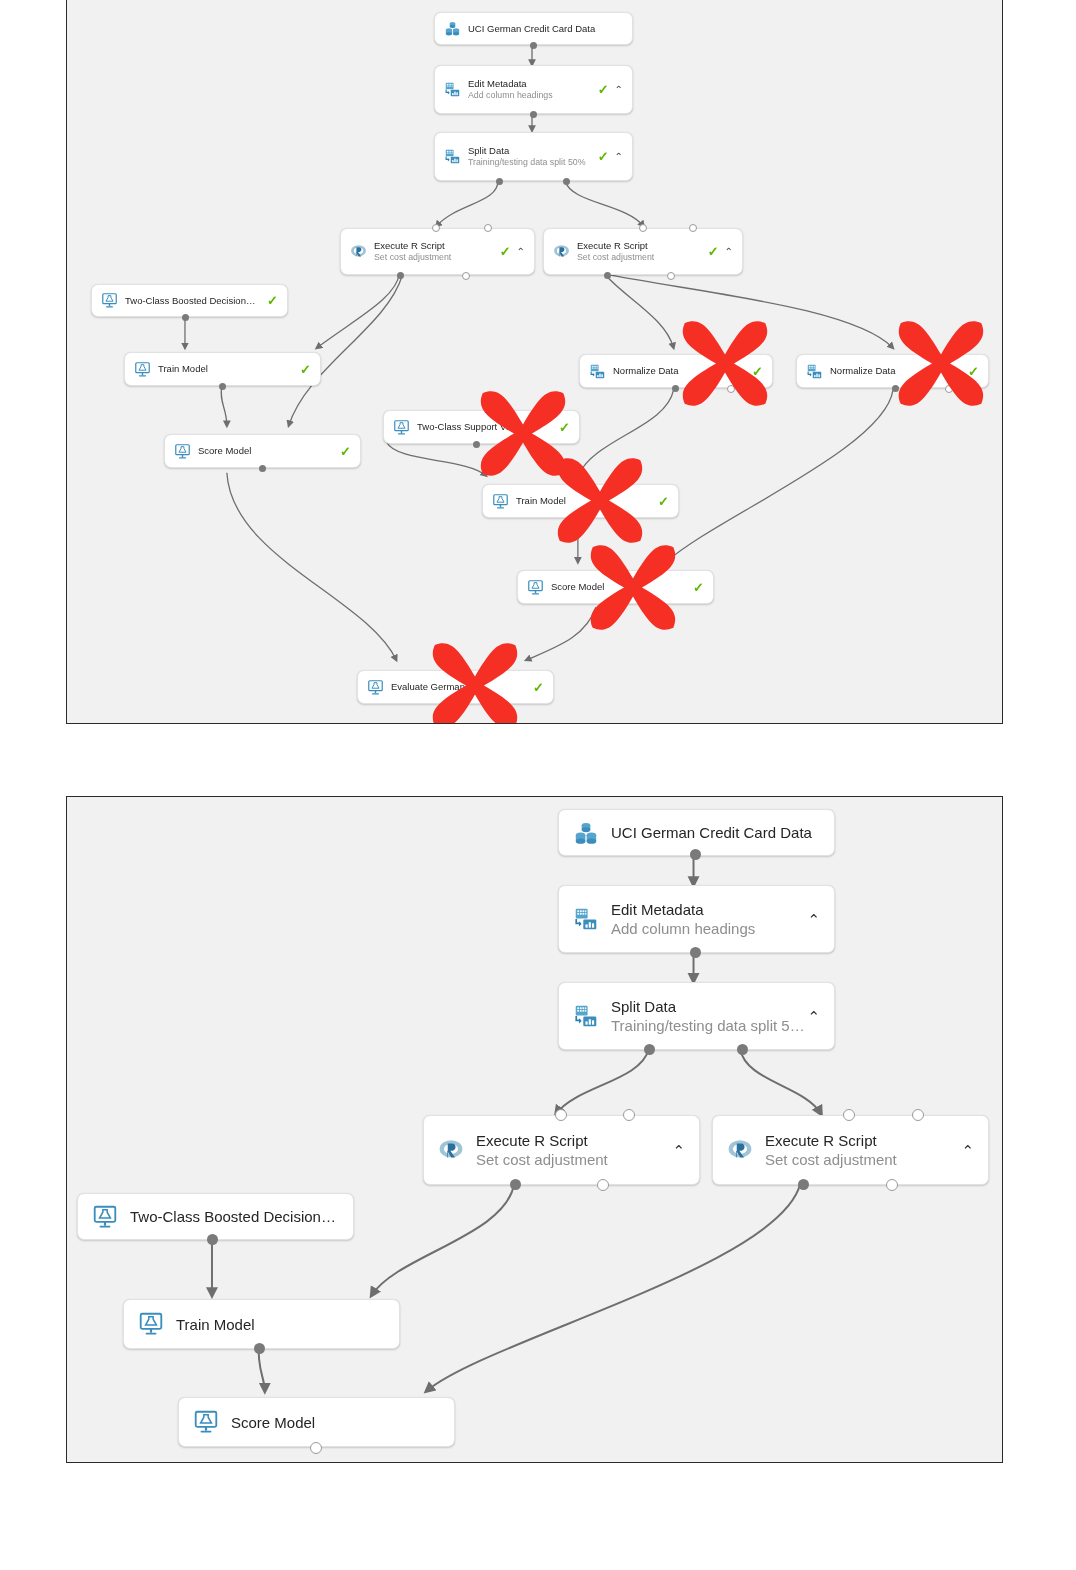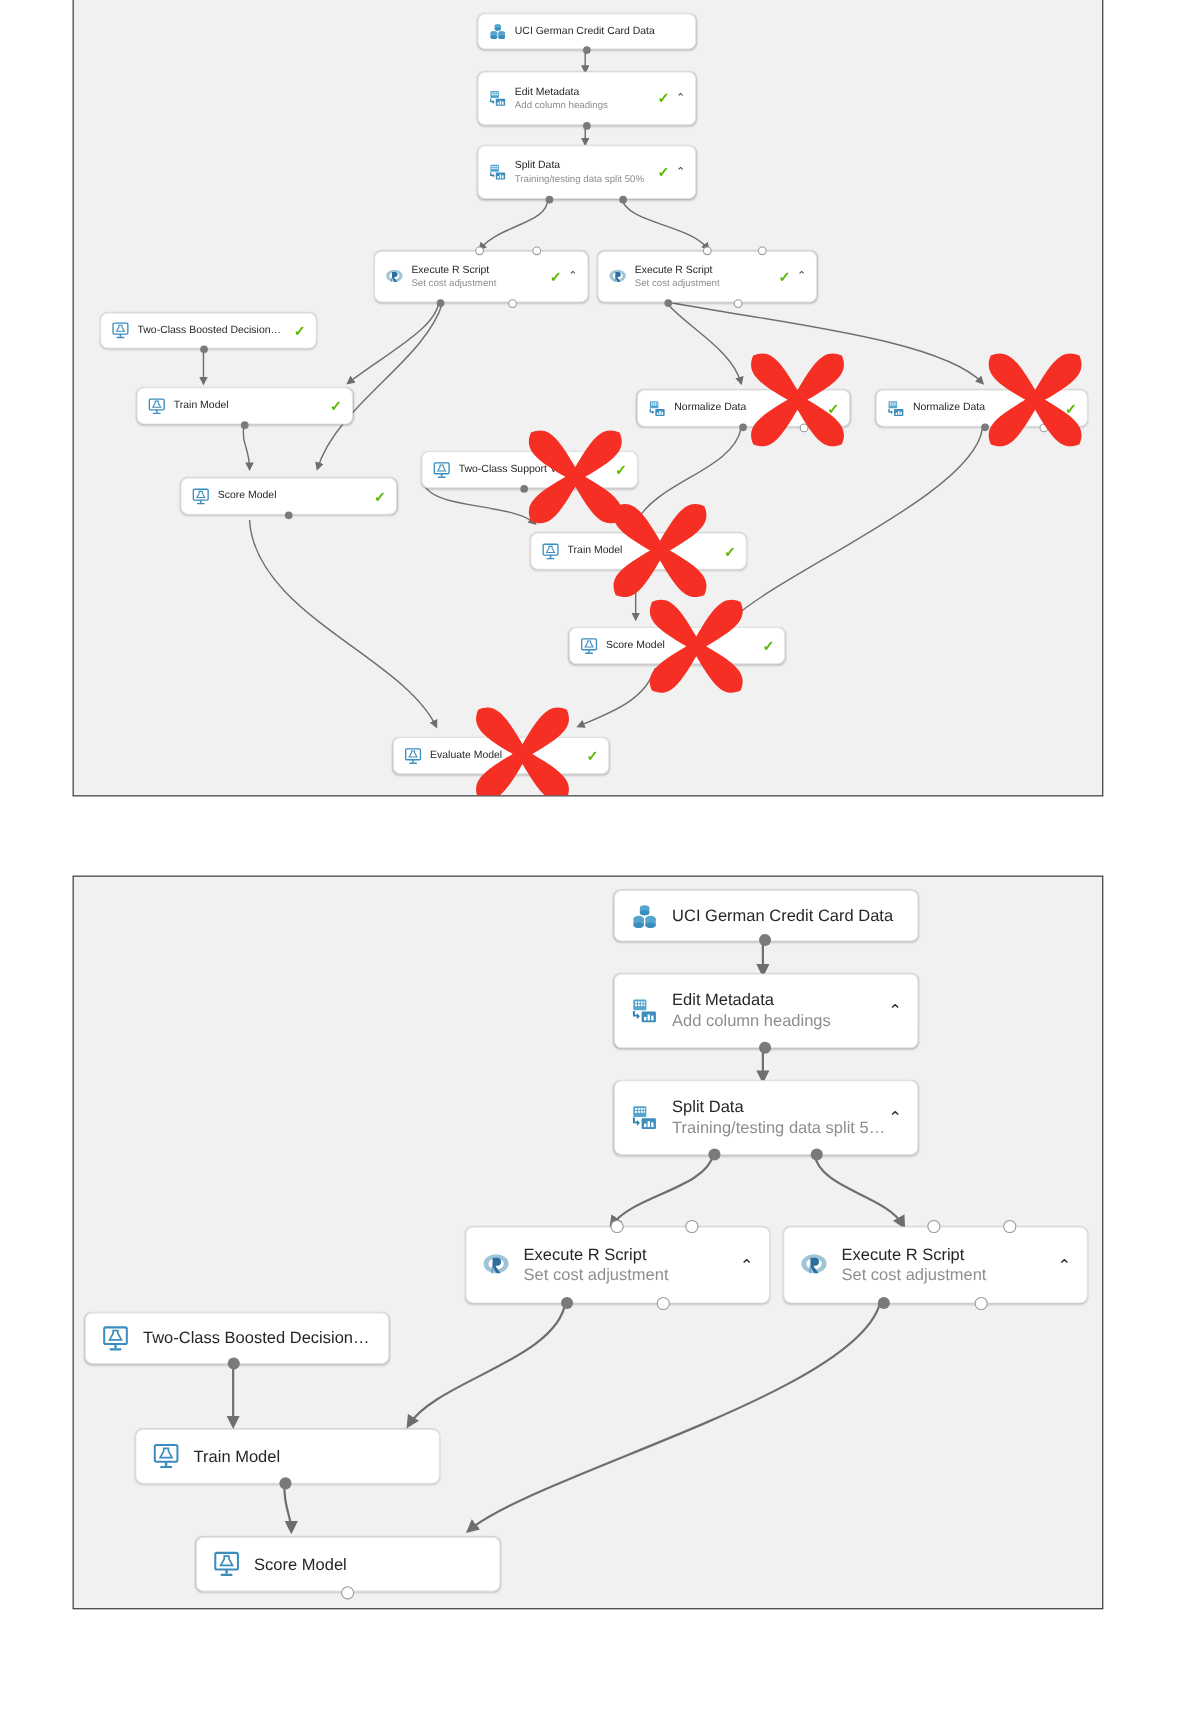--- a/index.html
+++ b/index.html
@@ -418,21 +418,21 @@
   <div class="node" style="left:290px;top:671px;width:197px;height:34px;">
     <span class="icon">
       <svg viewBox="0 0 24 24" width="17" height="17">
         <rect x="2.5" y="2.5" width="19" height="14" rx="1.4" fill="none" stroke="#3a8dbd" stroke-width="1.7"></rect>
         <path d="M10 5.2 h4 v2.4 l3 5.4 h-10 l3-5.4 z" fill="none" stroke="#3a8dbd" stroke-width="1.4"></path>
         <rect x="11" y="16.5" width="2" height="3.5" fill="#3a8dbd"></rect>
         <rect x="7" y="20" width="10" height="1.8" rx=".7" fill="#3a8dbd"></rect>
       </svg>
     </span>
     <span class="txt">
-      <span class="title">Evaluate Model</span>
+      <span class="title">Evaluate German</span>
     </span>
     <span class="tail">
       <span class="chk">✓</span>
     </span>
   </div>
 
   <svg class="xmark" style="left:602px;top:313px;width:112px;height:112px;" viewBox="0 0 100 100">
     <g fill="#f52f24">
       <path d="M14 10 C28 4 36 14 50 38 C64 14 72 4 86 10 C92 24 82 32 58 46 C82 60 92 68 86 82 C72 88 64 78 50 54 C36 78 28 88 14 82 C8 68 18 60 42 46 C18 32 8 24 14 10 Z"></path>
     </g>

